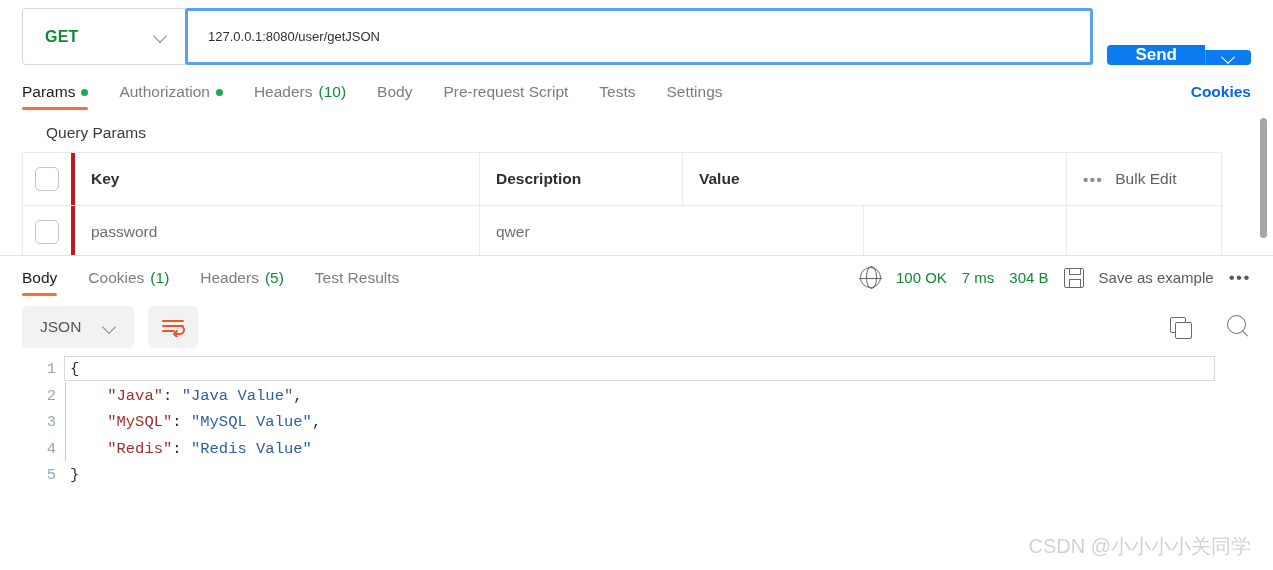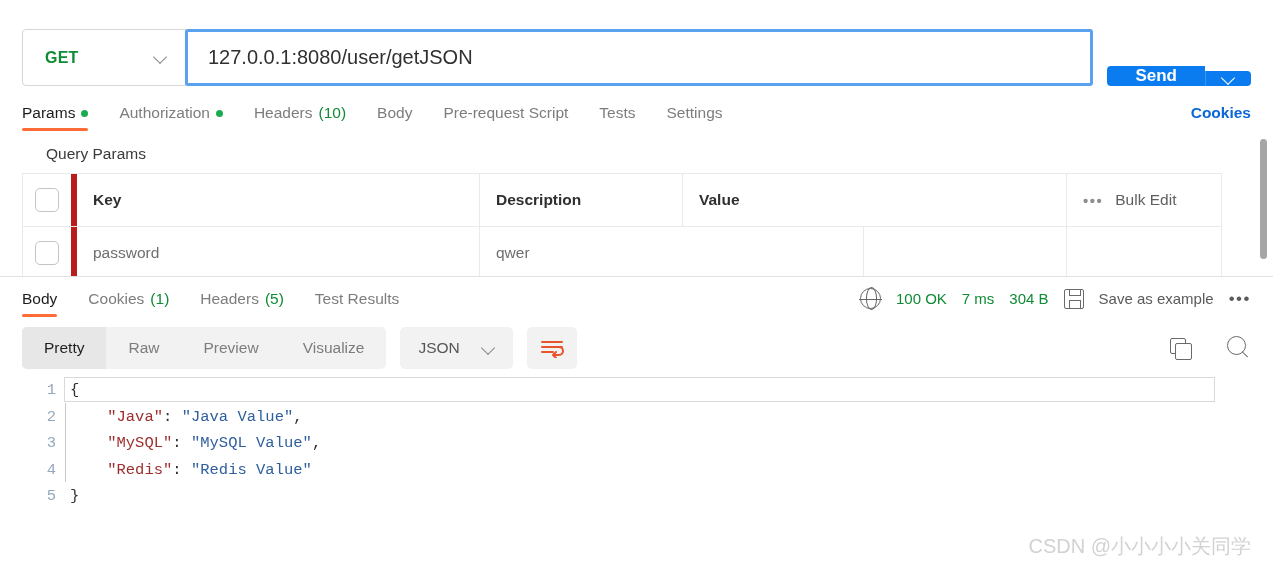--- a/index.html
+++ b/index.html
@@ -11,21 +11,20 @@
     color:#2f2f2f;
     overflow:hidden;
     position:relative;
   }
 
   
   .url-bar{
     display:flex; align-items:stretch;
     padding:8px 22px 0 22px;
     height:72px;
-    margin-top:21px;
   }
   .method-select{
     width:164px; height:57px;
     border:1px solid #d6d6d6;
     border-radius:4px 0 0 4px;
     background:#fff;
     display:flex; align-items:center; justify-content:space-between;
     padding:0 18px 0 22px;
     cursor:pointer;
   }
@@ -44,21 +43,21 @@
     border:3px solid #5aa2ef;
     border-radius:3px;
     background:#fff;
     display:flex; align-items:center;
     padding:0 18px;
     margin-left:-1px;
   }
   .url-input{
     border:0; outline:0; width:100%;
     font-family:"Liberation Sans", sans-serif;
-    font-size:20px; color:#303030; background:transparent;
+    font-size:13px; color:#303030; background:transparent;
   }
   .send-group{
     display:flex; margin-left:14px; height:57px;align-items:flex-end;
   }
   .send-btn{
     background:#0a7cf0; color:#fff; border:0;
     font-family:"Liberation Sans", sans-serif;
     font-weight:bold; font-size:17px;
     padding:0 28px;
     border-radius:4px 0 0 4px;
@@ -121,21 +120,21 @@
   }
   .prow{ display:flex; }
   .prow + .prow{ border-top:1px solid #eaeaea; }
   .pcell{
     padding:14px 16px;
     font-size:15.5px;
     display:flex; align-items:center;
     min-height:48px;
   }
   .pcell.cb{ width:48px; justify-content:center; padding:14px 0; }
-  .pcell.key{ width:408px; border-left:6px solid #b91c1c; }
+  .pcell.key{ width:408px; border-left:4px solid #b91c1c; }
   .pcell.val{ width:384px; border-left:1px solid #eaeaea; }
   .pcell.desc{ flex:1; border-left:1px solid #eaeaea; }
   .pcell.bulk{ width:155px; border-left:1px solid #eaeaea; gap:12px; justify-content:flex-start;}
   .hdr .pcell{ font-weight:bold; color:#2f2f2f; }
   .row .pcell{ color:#6e6e6e; font-weight:normal; }
   .chk{
     width:24px; height:24px; border:1px solid #c4c4c4;
     border-radius:5px; background:#fff; cursor:pointer;
   }
   .dots{ letter-spacing:1.5px; color:#8d8d8d; font-size:15px; cursor:pointer; }
@@ -365,26 +364,20 @@
     <span class="stat">100 OK</span>
     <span class="stat">7 ms</span>
     <span class="stat">304 B</span>
     <span class="floppy"></span>
     <span class="save-ex">Save as example</span>
     <span class="kebab">•••</span>
   </div>
 </div>
 
 <div class="body-toolbar">
-  <div class="seg" id="view-modes">
-      <div class="seg-item active">Pretty</div>
-      <div class="seg-item">Raw</div>
-      <div class="seg-item">Preview</div>
-      <div class="seg-item">Visualize</div>
-    </div>
   <div class="fmt">
     <span class="fmt-label">JSON</span>
     <span class="chev"></span>
   </div>
   <div class="wrapbtn">
     <svg width="24" height="20" viewBox="0 0 24 20">
       <line x1="2" y1="4" x2="22" y2="4" stroke="#e8552a" stroke-width="2" stroke-linecap="round"></line>
       <line x1="2" y1="9" x2="22" y2="9" stroke="#e8552a" stroke-width="2" stroke-linecap="round"></line>
       <line x1="2" y1="14" x2="13" y2="14" stroke="#e8552a" stroke-width="2" stroke-linecap="round"></line>
       <path d="M19 9 a4 4 0 0 1 0 8 h-5" fill="none" stroke="#e8552a" stroke-width="2" stroke-linecap="round"></path>

